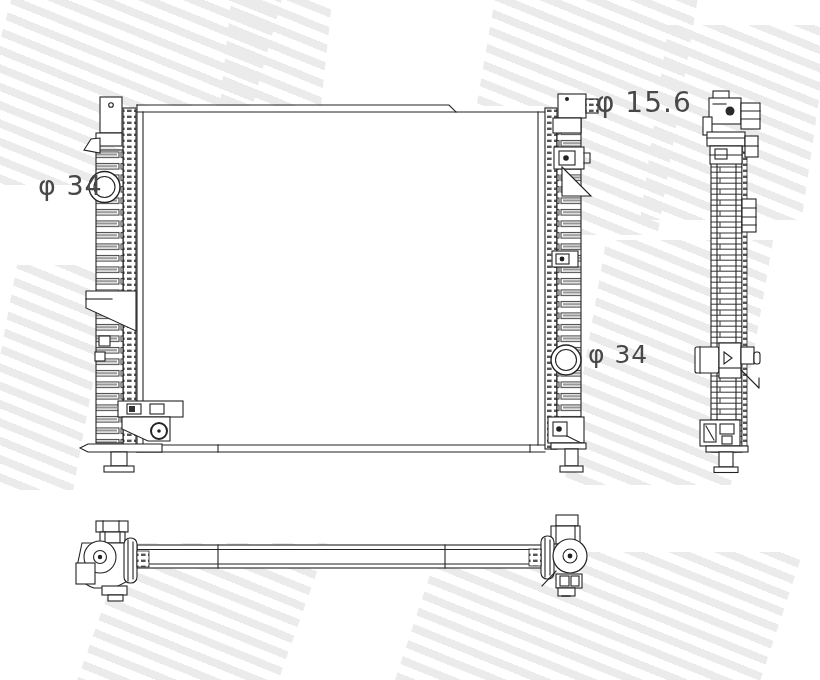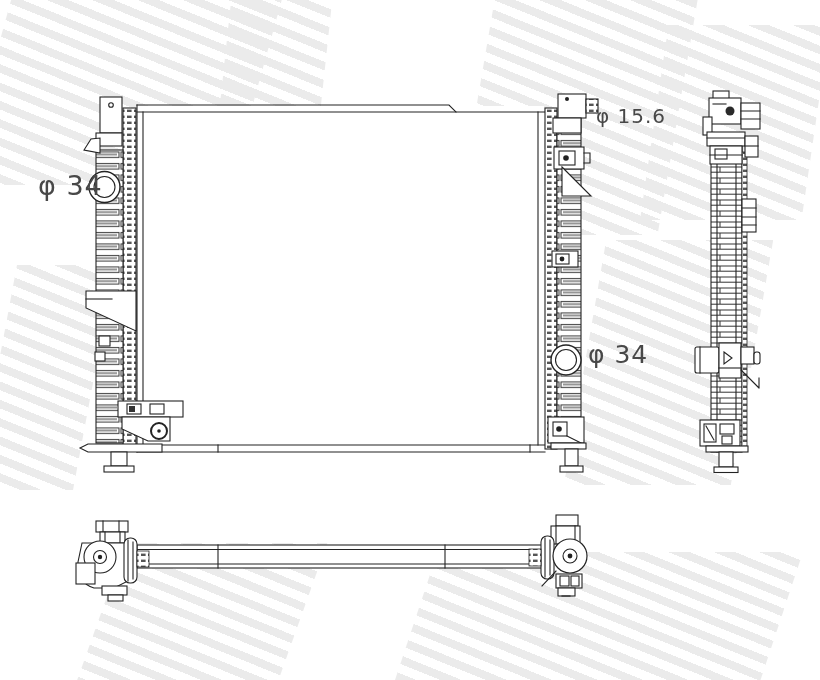--- a/index.html
+++ b/index.html
@@ -12,21 +12,21 @@
   .wm2{left:150px;top:-10px;width:235px;height:285px;clip-path:polygon(35% 0,78% 0,65% 100%,22% 100%);}
   .wm3{left:440px;top:-20px;width:290px;height:255px;clip-path:polygon(20% 0,90% 0,75% 100%,5% 100%);}
   .wm4{left:640px;top:25px;width:190px;height:195px;clip-path:polygon(15% 0,100% 0,85% 100%,0 100%);}
   .wm5{left:540px;top:240px;width:265px;height:245px;clip-path:polygon(25% 0,88% 0,72% 100%,9% 100%);}
   .wm6{left:-25px;top:265px;width:140px;height:225px;clip-path:polygon(30% 0,100% 0,70% 100%,0 100%);}
   .wm7{left:65px;top:543px;width:305px;height:137px;clip-path:polygon(20% 0,86% 0,70% 100%,4% 100%);}
   .wm8{left:395px;top:552px;width:425px;height:128px;clip-path:polygon(10% 0,96% 0,86% 100%,0 100%);}
   svg.draw{position:absolute;left:0;top:0;}
   .dim{position:absolute;color:#484848;letter-spacing:1px;white-space:nowrap;}
   .dim-l34{left:38px;top:170px;font-size:27px;}
-  .dim-156{left:596px;top:104px;font-size:20px;}
+  .dim-156{left:596px;top:86px;font-size:28px;}
   .dim-r34{left:588px;top:340px;font-size:25px;}
 </style>
 </head>
 <body>
 
 <div class="stage">
 
   <div class="wm wm1"></div>
   <div class="wm wm2"></div>
   <div class="wm wm3"></div>

